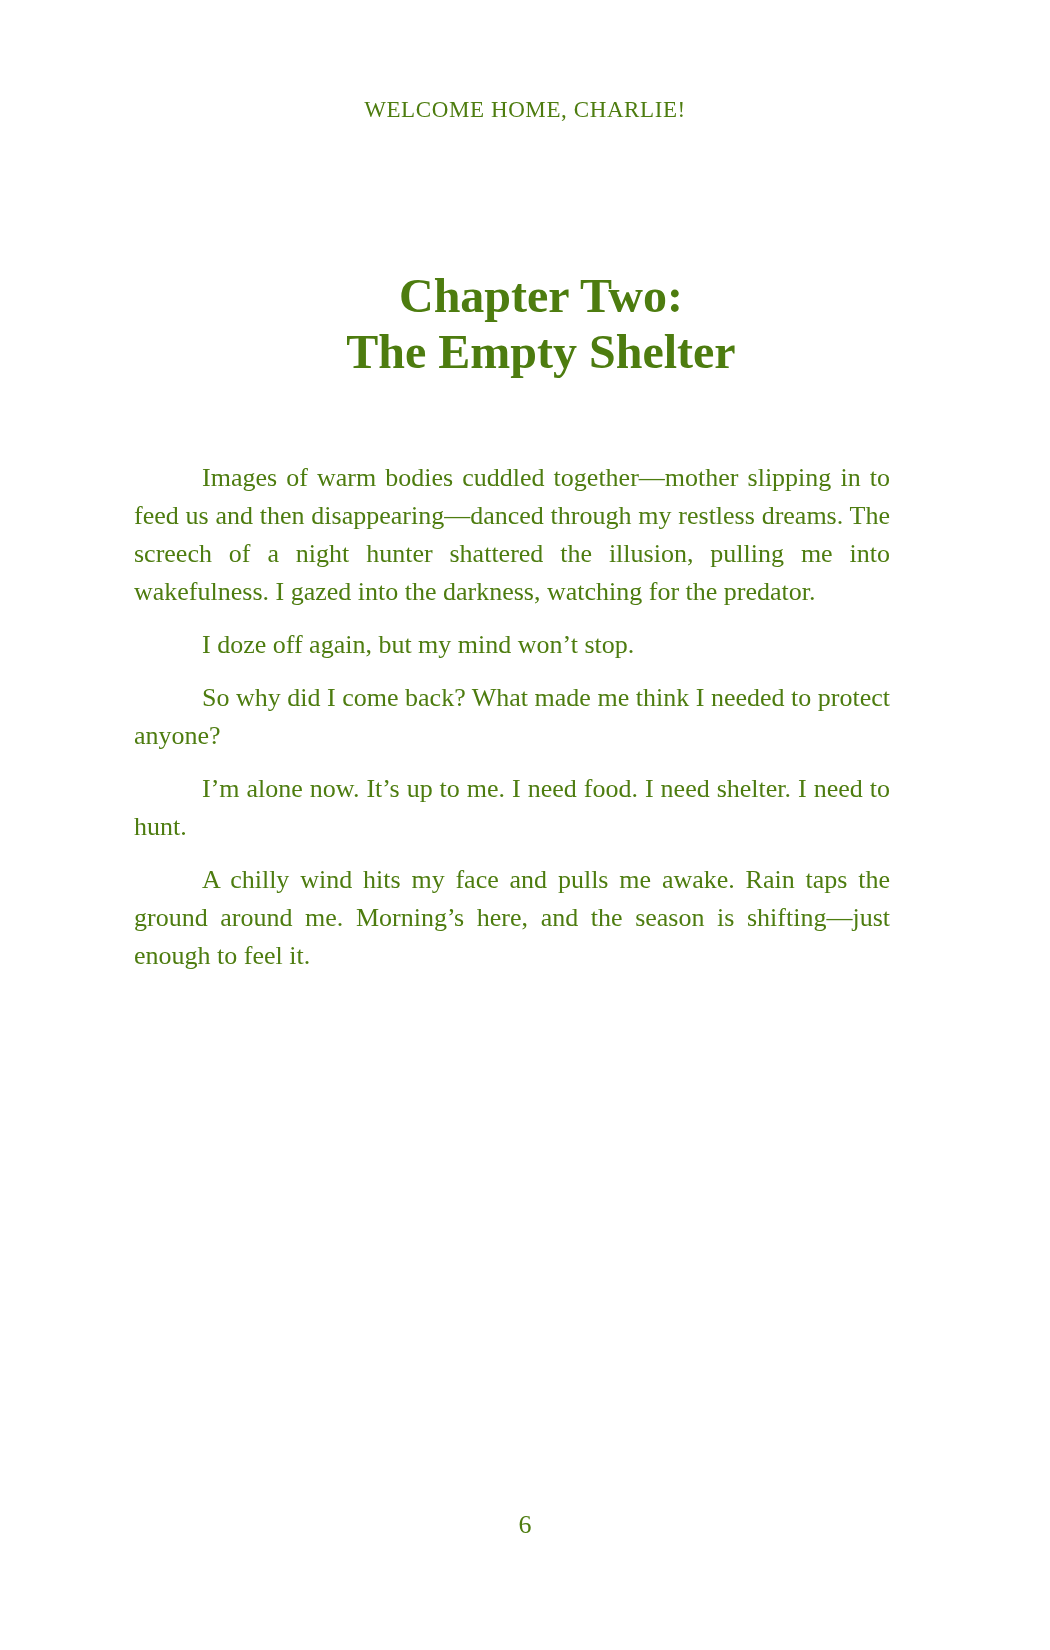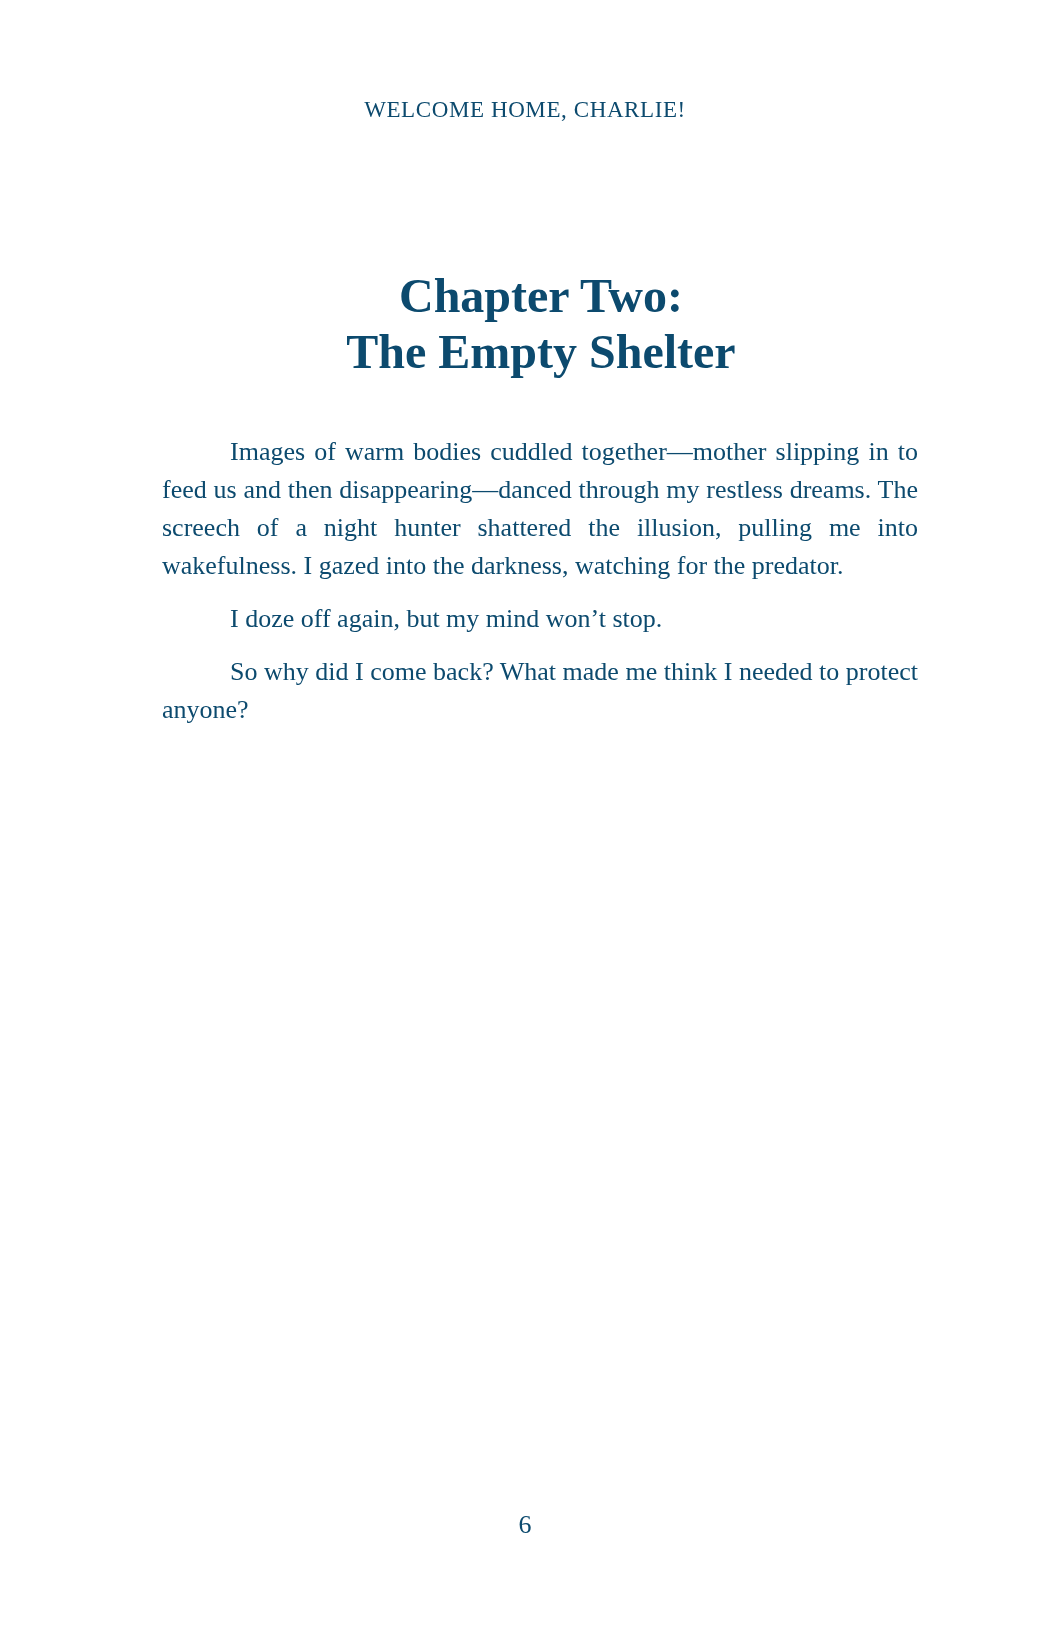--- a/index.html
+++ b/index.html
@@ -5,21 +5,21 @@
   html, body {
     margin: 0;
     padding: 0;
     background: #ffffff;
   }
   .page {
     position: relative;
     width: 1050px;
     height: 1650px;
     background: #ffffff;
-    color: #0c4a6e;
+    color: #4d7c0f;
     font-family: "Liberation Serif", serif;
     overflow: hidden;
   }
   .running-header {
     position: absolute;
     top: 97px;
     left: 0;
     width: 1050px;
     text-align: center;
     font-size: 23px;
@@ -31,28 +31,27 @@
     top: 268px;
     left: 16px;
     width: 1050px;
     text-align: center;
     font-size: 48px;
     font-weight: bold;
     line-height: 56px;
   }
   .body-text {
     position: absolute;
-    top: 433px;
+    top: 459px;
     left: 134px;
     width: 756px;
     font-size: 26px;
     line-height: 38px;
     text-align: justify;
     text-justify: inter-word;
-    margin-left: 28px;
   }
   .body-text p {
     margin: 0 0 15px 0;
     text-indent: 68px;
   }
   .page-number {
     position: absolute;
     top: 1510px;
     left: 0;
     width: 1050px;
@@ -69,17 +68,19 @@
 
   <div class="chapter-title">
     <div>Chapter Two:</div>
     <div>The Empty Shelter</div>
   </div>
 
   <div class="body-text">
     <p>Images of warm bodies cuddled together—mother slipping in to feed us and then disappearing—danced through my restless dreams. The screech of a night hunter shattered the illusion, pulling me into wakefulness. I gazed into the darkness, watching for the predator.</p>
     <p>I doze off again, but my mind won’t stop.</p>
     <p>So why did I come back? What made me think I needed to protect anyone?</p>
+    <p>I’m alone now. It’s up to me. I need food. I need shelter. I need to hunt.</p>
+    <p>A chilly wind hits my face and pulls me awake. Rain taps the ground around me. Morning’s here, and the season is shifting—just enough to feel it.</p>
   </div>
 
   <div class="page-number">6</div>
 
 </div>
 
 </body></html>

